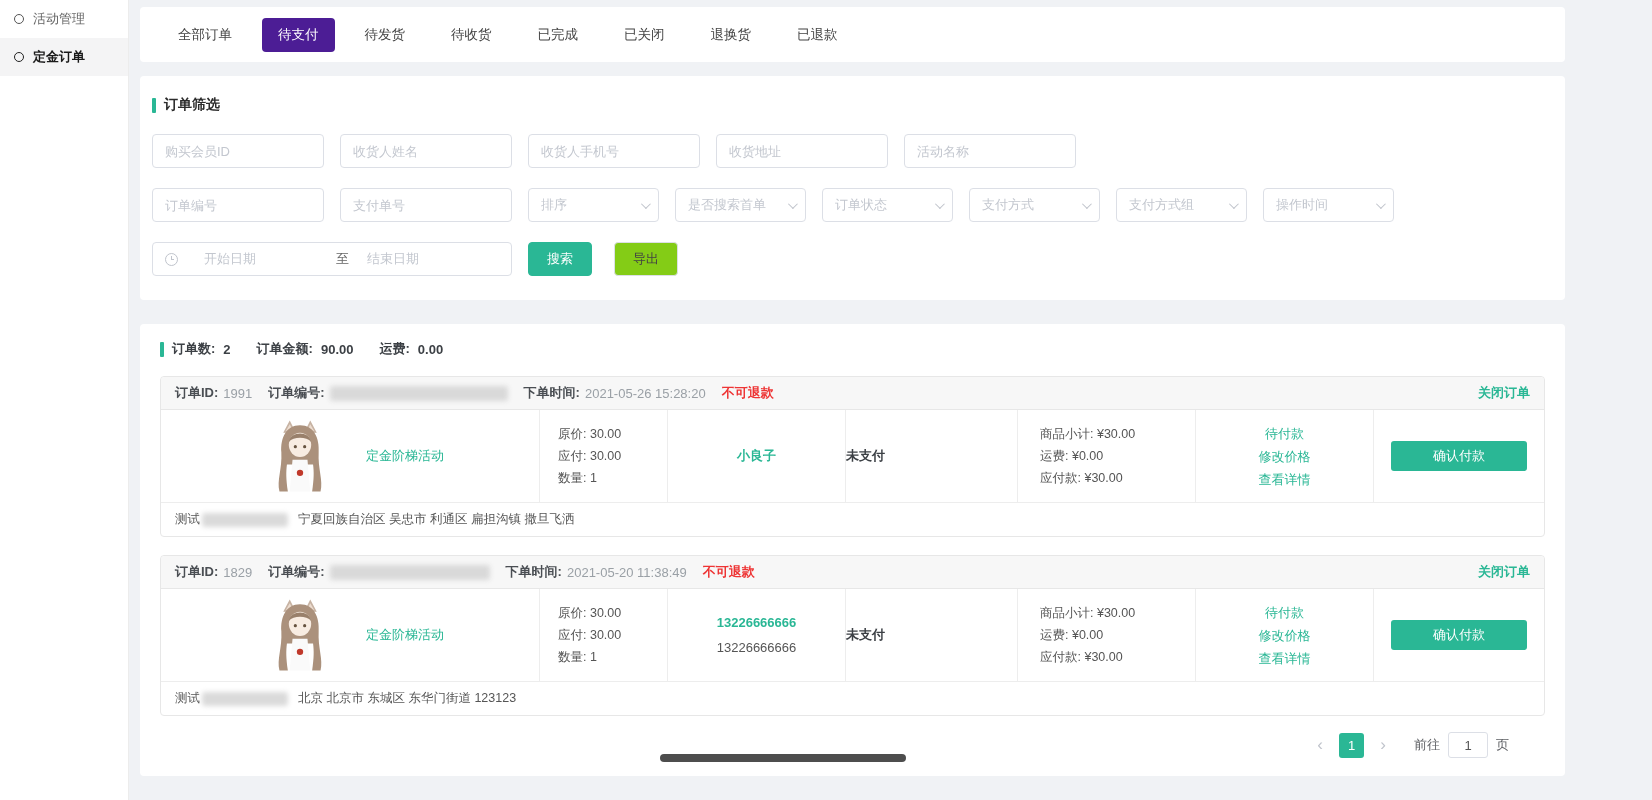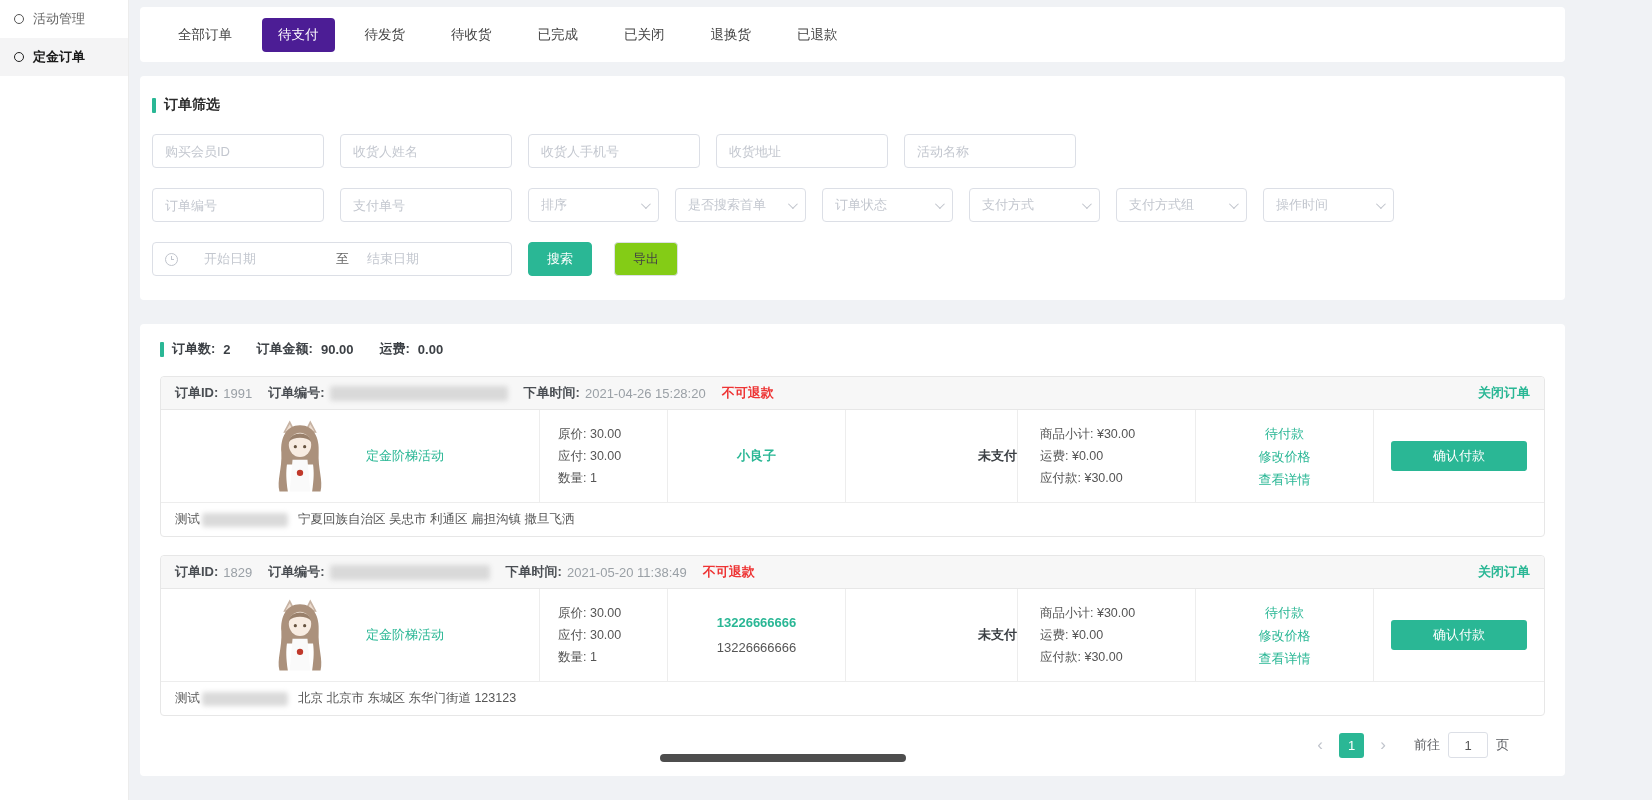--- a/index.html
+++ b/index.html
@@ -59,21 +59,21 @@
   .ocol { border-left:1px solid #ededed; display:flex; flex-direction:column; justify-content:center; }
   .ocol:first-child { border-left:none; }
   .col-prod { width:378px; flex-direction:row; align-items:center; padding-left:16px; gap:38px; }
   .avatar { width:56px; height:78px; flex:0 0 auto; }
   .activity-link { color:#2ab795; cursor:pointer; font-size:13px; }
   .col-price { width:128px; padding-left:18px; font-size:12.5px; color:#555; line-height:22px; }
   .col-buyer { width:178px; align-items:center; text-align:center; }
   .buyer-main { color:#2ab795; font-weight:bold; font-size:13px; }
   .buyer-sub { color:#555; font-size:13px; margin-top:10px; }
   .buyer-sub:empty { display:none; }
-  .col-status { width:172px; align-items:flex-end; font-weight:bold; color:#3c4045; font-size:13px; }
+  .col-status { width:172px; align-items:flex-start; font-weight:bold; color:#3c4045; font-size:13px; }
   .col-amounts { width:178px; padding-left:22px; font-size:12.5px; color:#555; line-height:22px; }
   .col-links { width:178px; align-items:center; font-size:13px; }
   .col-links span { color:#2ab795; line-height:23px; cursor:pointer; }
   .col-btn { flex:1; align-items:center; }
   .confirm-btn { width:136px; height:30px; background:#2ab795; color:#fff; border:none; border-radius:3px; font-size:13px; cursor:pointer; font-family:inherit; }
 
   .order-address { border-top:1px solid #ededed; padding:8px 14px; font-size:12.5px; color:#555; display:flex; align-items:center; }
   .addr-blur { width:86px; height:14px; background:#dadada; border-radius:3px; filter:blur(2.5px); margin:0 10px 0 2px; }
 
   
@@ -178,21 +178,21 @@
       <b>0.00</b>
     </div>
 
     <div class="order">
       <div class="order-head">
         <span class="oh-label">订单ID:</span>
         <span class="oh-val">1991</span>
         <span class="oh-label">订单编号:</span>
         <span class="blurpill" style="width:178px"></span>
         <span class="oh-label">下单时间:</span>
-        <span class="oh-val">2021-04-26 15:28:20</span>
+        <span class="oh-val">2021-05-26 15:28:20</span>
         <span class="refund">不可退款</span>
         <span class="close-link">关闭订单</span>
       </div>
       <div class="order-body">
         <div class="ocol col-prod">
           <svg class="avatar" viewBox="0 0 60 80">
             <rect width="60" height="80" fill="#ffffff"></rect>
             <polygon points="12,15 19,2 26,16" fill="#c7b3a3"></polygon>
             <polygon points="48,15 41,2 34,16" fill="#c7b3a3"></polygon>
             <polygon points="15,13 19,6 23,14" fill="#ecdccf"></polygon>

